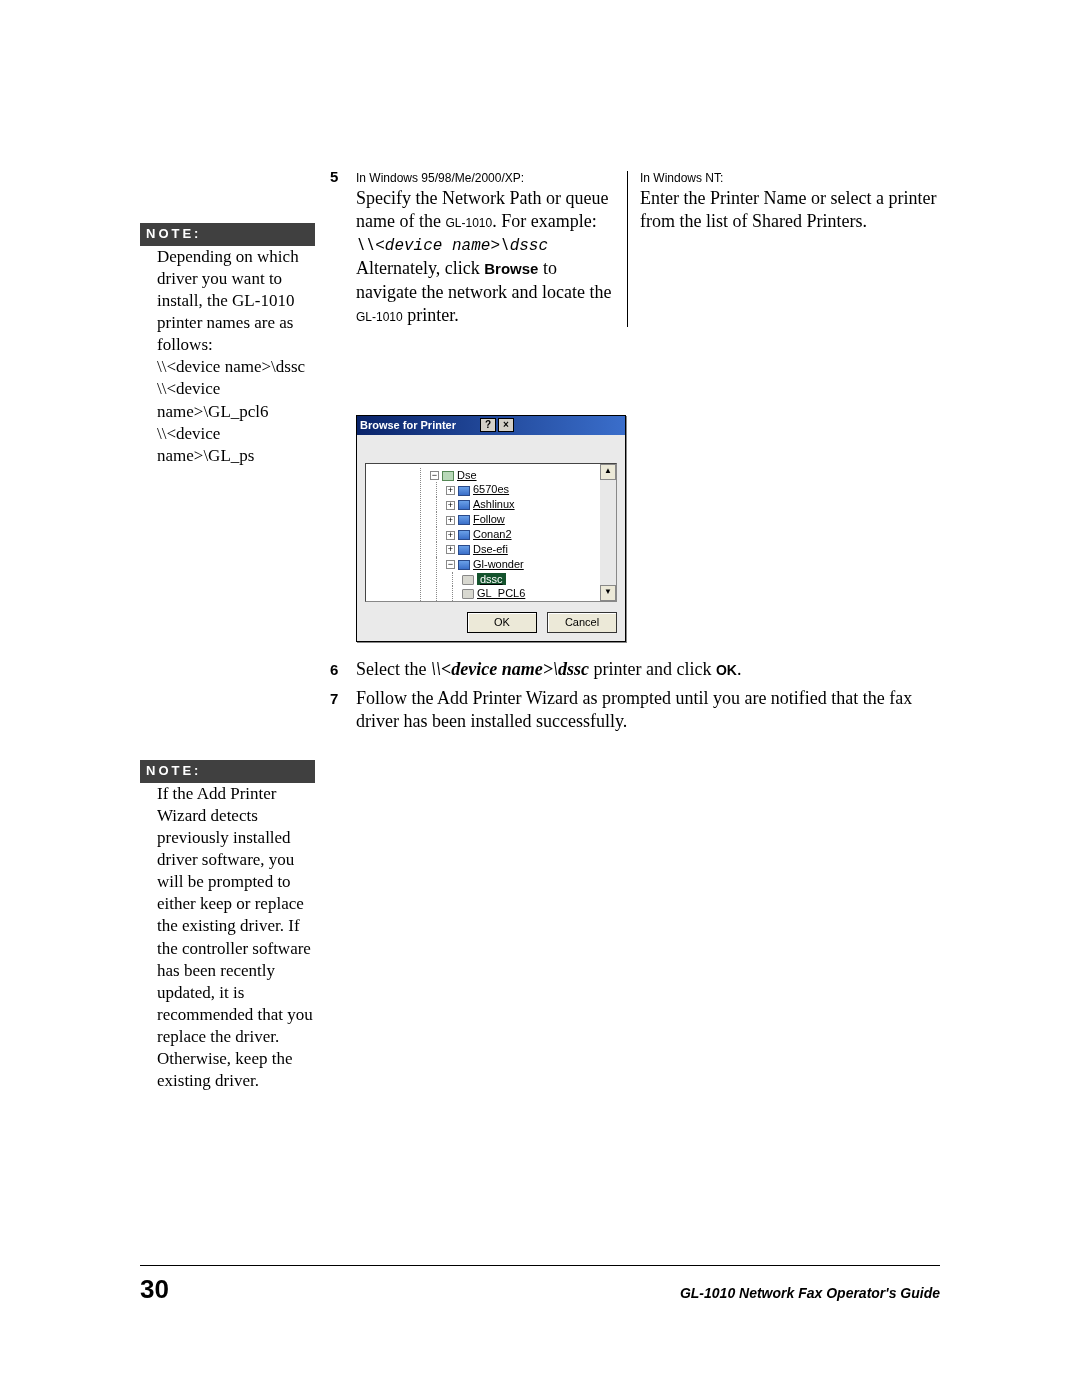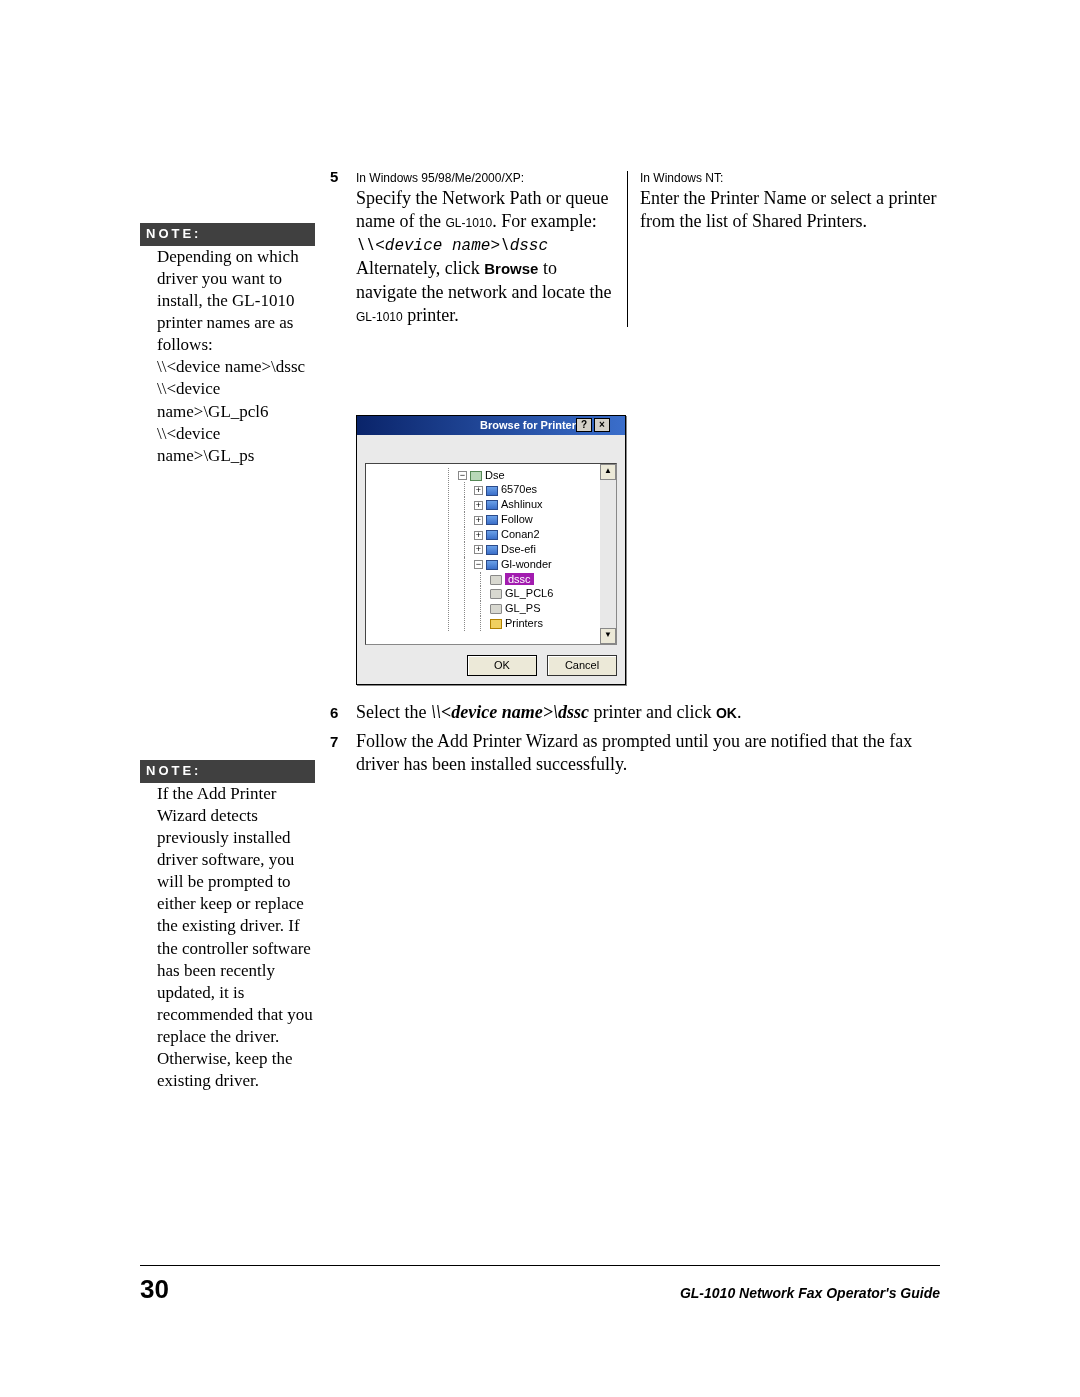--- a/index.html
+++ b/index.html
@@ -102,46 +102,48 @@
     background: #eaeaea;
     font-family: "MS Sans Serif", Tahoma, Arial, sans-serif;
     font-size: 11px;
     box-shadow: 1px 1px 0 #888;
   }
   .title-bar {
     background: linear-gradient(to right, #0a246a, #3a6ecb);
     color: #fff;
     display: flex;
     align-items: center;
-    justify-content: flex-end;
-    padding: 2px 15px;
-    font-weight: bold;
+    justify-content: flex-start;
+    padding: 2px 3px;
+    font-weight: bold;
+    gap: 24px;
   }
   .title-buttons { display: flex; gap: 2px; }
   .title-btn {
     width: 16px; height: 14px;
     background: #d4d0c8;
     border: 1px solid #000;
     color: #000;
     font-size: 10px;
     line-height: 11px;
     text-align: center;
     cursor: default;
   }
   .dialog-body {
     padding: 28px 8px 8px 8px;
   }
   .tree-box {
     background: #fff;
     border: 1px solid #888;
     border-top-color: #444; border-left-color: #444;
-    height: 182px;
+    height: 139px;
     position: relative;
     overflow: hidden;
-    padding: 4px 0 0 76px;
+    padding: 4px 0 0 48px;
+    text-decoration: underline;
   }
   .tree ul { list-style: none; padding-left: 16px; }
   .tree li {
     position: relative;
     white-space: nowrap;
     line-height: 1.35;
   }
   .tree li::before {
     content: "";
     position: absolute;
@@ -165,21 +167,21 @@
     line-height: 7px;
     font-size: 9px;
     margin-right: 3px;
     vertical-align: middle;
   }
   .icon-computer { background: linear-gradient(#6aa0e8, #3b6fc9); border: 1px solid #2a4a8a; }
   .icon-printer { background: #d8d8d0; border: 1px solid #888; border-radius: 1px; }
   .icon-folder { background: #f0d060; border: 1px solid #b08000; }
   .icon-network { background: #b8d8b8; border: 1px solid #558855; }
   .selected-node {
-    background: #a21caf;
+    background: #14532d;
     color: #fff;
     padding: 0 3px;
   }
   .scroll-v {
     position: absolute;
     right: 0; top: 0; bottom: 0;
     width: 16px;
     background: #d4d0c8;
     display: flex;
     flex-direction: column;

